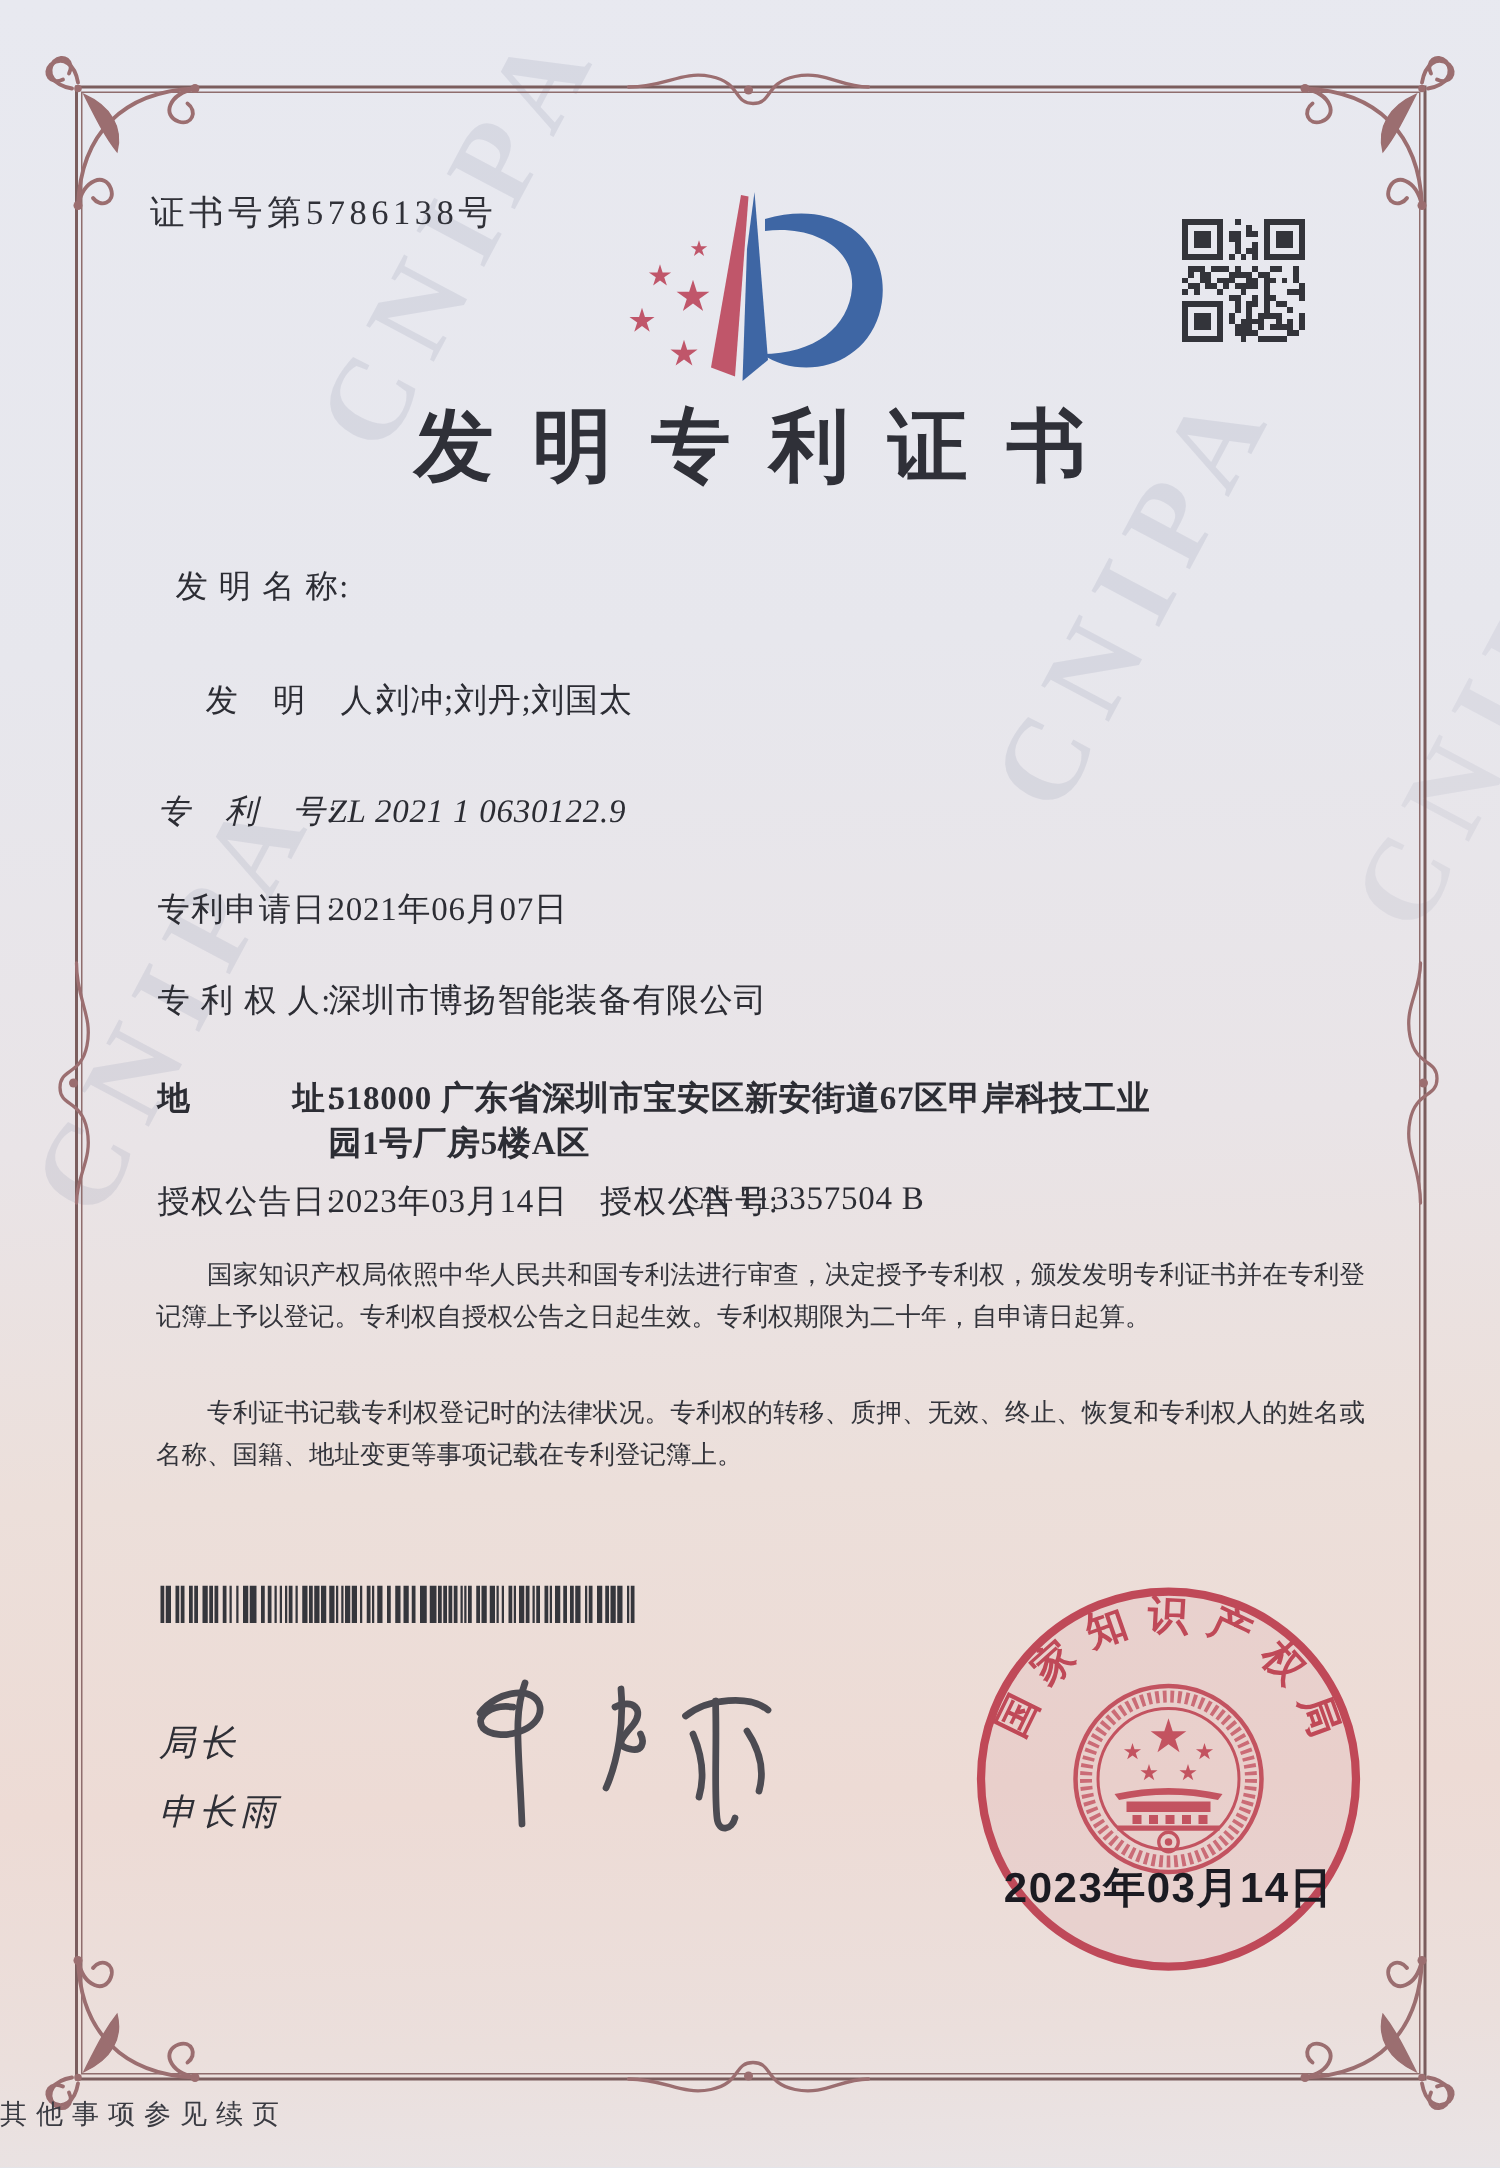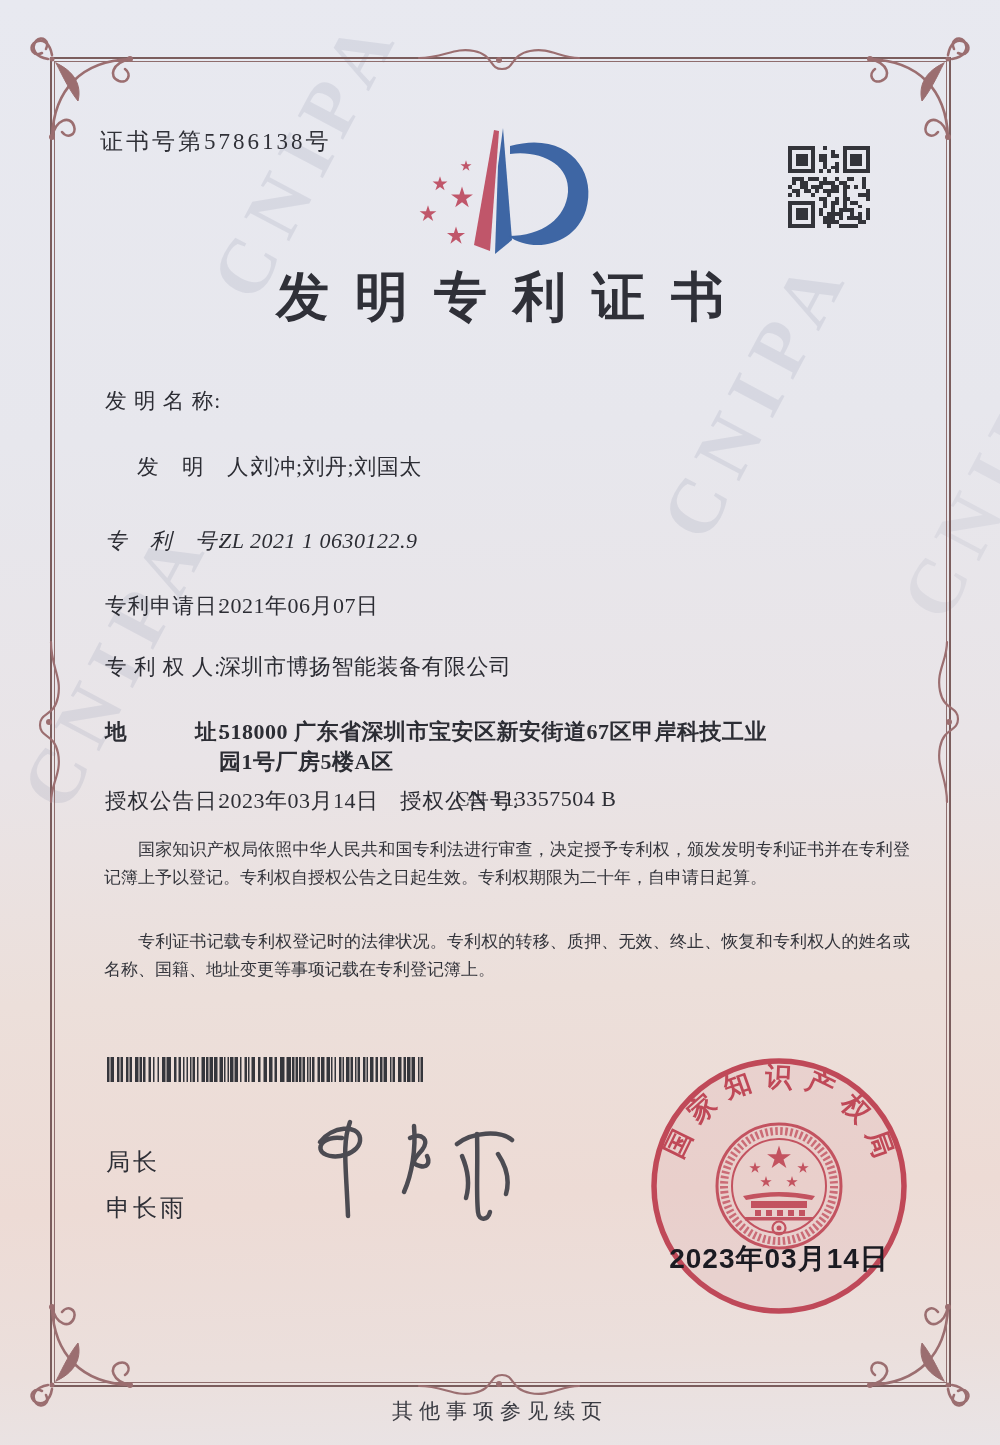--- a/index.html
+++ b/index.html
@@ -27,42 +27,42 @@
   
   .cert-no{position:absolute;left:100px;top:126px;font-size:23px;letter-spacing:3px;color:#303138;}
   .logo{position:absolute;left:398px;top:124px;width:230px;height:132px;}
   .qr{position:absolute;left:788px;top:146px;width:82px;height:82px;}
   .title{position:absolute;left:0;right:0;top:262px;margin:0;text-align:center;
          font-size:53px;font-weight:bold;letter-spacing:26px;text-indent:26px;color:#2f3038;}
   
   .row{position:absolute;left:105px;right:55px;font-size:22px;color:#2c2d34;}
   .lab{display:inline-block;min-width:110px;letter-spacing:1px;font-size:21.5px;white-space:nowrap;}
   .val{position:absolute;left:114px;top:0;white-space:pre-line;letter-spacing:.5px;line-height:30px;}
-  .r-name{top:386px;} .r-inv{top:452px;margin-left:32px;} .r-pat{top:526px;font-style:italic;} .r-fil{top:591px;}
+  .r-name{top:376px;margin-left:12px;} .r-inv{top:452px;margin-left:32px;} .r-pat{top:526px;font-style:italic;} .r-fil{top:591px;}
   .r-own{top:652px;} .r-addr{top:717px;font-weight:bold;} .r-grant{top:786px;}
   .lab2{position:absolute;left:252px;top:0;min-width:96px;letter-spacing:1px;font-size:21.5px;white-space:nowrap;margin-left:43px;}
   .val2{position:absolute;left:350px;top:0;letter-spacing:.5px;}
   
   .para{position:absolute;left:104px;width:806px;margin:0;font-size:17px;line-height:28px;
         text-align:justify;text-indent:2em;color:#33343b;}
   .p1{top:836px;} .p2{top:928px;}
   
   .barcode{position:absolute;left:105px;top:1057px;width:325px;height:25px;}
   .sig-title,.sig-name{position:absolute;left:106px;font-family:"Liberation Sans","DejaVu Sans",sans-serif;
-        font-size:24px;font-weight:500;letter-spacing:3px;color:#2e2f36;}
+        font-size:24px;font-weight:500;letter-spacing:3px;color:#2e2f36;font-style:italic;}
   .sig-title{top:1146px;} .sig-name{top:1192px;}
   .handsig{position:absolute;left:272px;top:1104px;width:265px;height:130px;}
   
   .seal{position:absolute;left:648px;top:1055px;width:262px;height:262px;mix-blend-mode:multiply;}
   .seal-date{position:absolute;left:648px;top:1240px;width:262px;text-align:center;
         font-family:"Liberation Sans","DejaVu Sans",sans-serif;font-size:28px;font-weight:700;
         color:#1b1b22;letter-spacing:1px;}
   
   .page-ind{position:absolute;left:62px;width:800px;top:1340px;text-align:center;font-size:20px;color:#33343b;}
-  .foot-note{position:absolute;left:0;width:1000px;top:1397px;text-align:center;font-size:21px;
+  .foot-note{position:absolute;left:0;width:1000px;top:1397px;font-size:18px;
         letter-spacing:6px;color:#3a3b42;}
 </style>
 </head>
 <body>
 
 <svg width="0" height="0" style="position:absolute">
   <defs>
     <polygon id="star" points="0,-10 2.23,-3.07 9.51,-3.09 3.61,1.17 5.88,8.09 0,3.8 -5.88,8.09 -3.61,1.17 -9.51,-3.09 -2.23,-3.07"></polygon>
     <g id="flourish" fill="none" stroke="#9b6e70" stroke-width="2.6" stroke-linecap="round">
       <path d="M40,118 C42,70 70,42 118,40"></path>

